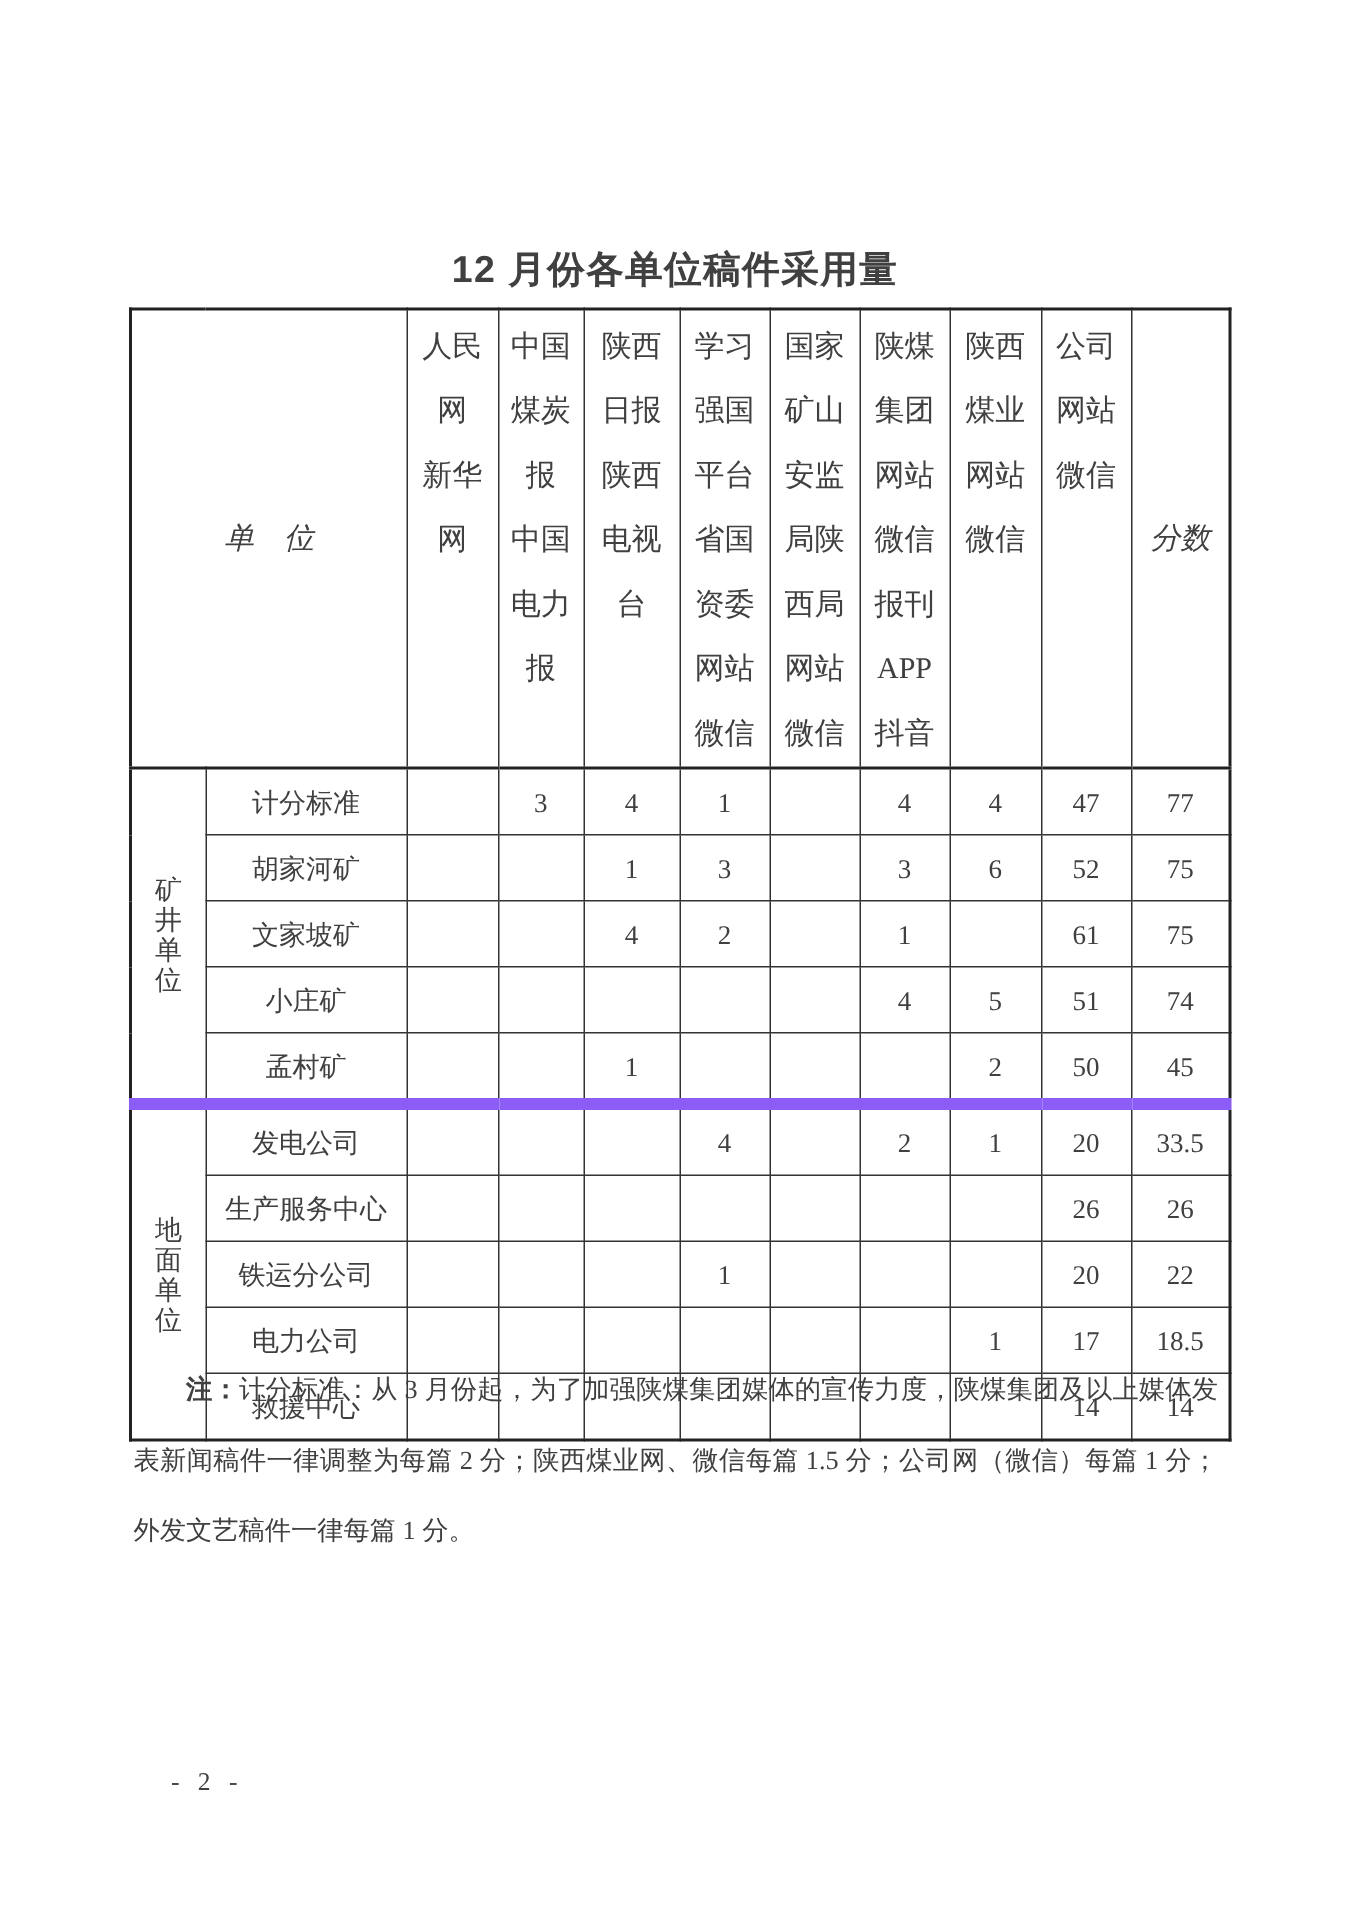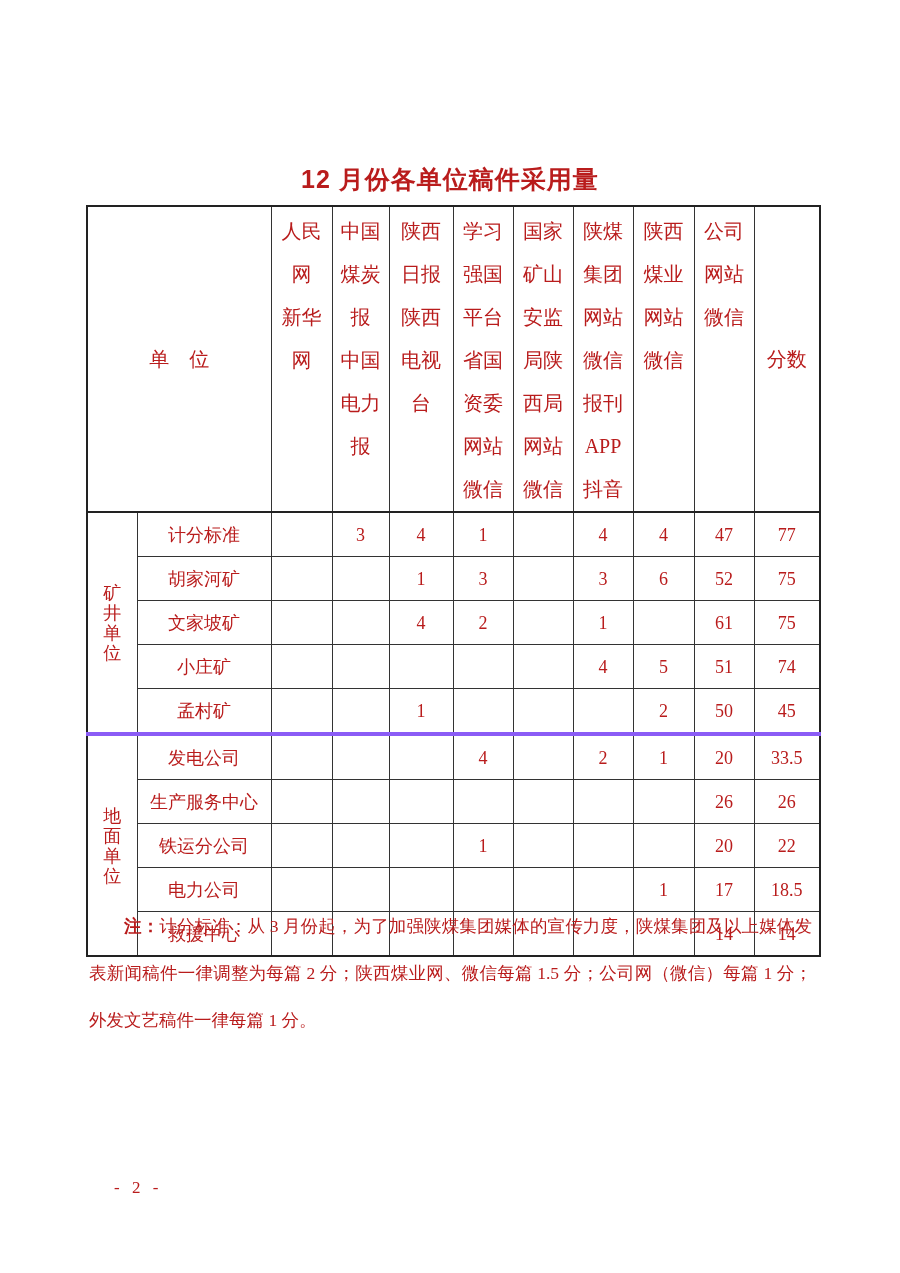--- a/index.html
+++ b/index.html
@@ -6,21 +6,21 @@
     margin: 0;
     padding: 0;
     background: #ffffff;
   }
   .page {
     position: relative;
     width: 900px;
     height: 1273px;
     background: #ffffff;
     font-family: "Liberation Serif", "DejaVu Serif", serif;
-    color: #b91c1c;
+    color: #404040;
     overflow: hidden;
   }
   .doc-title {
     position: absolute;
     top: 163px;
     left: 0;
     width: 900px;
     text-align: center;
     font-family: "Liberation Sans", "DejaVu Sans", sans-serif;
     font-weight: bold;
@@ -51,36 +51,37 @@
     line-height: 43px;
     white-space: pre-line;
     border-bottom: 2px solid #222222;
     padding-top: 3px;
   }
   table.report thead th.mid {
     vertical-align: middle;
     padding-top: 0;
     line-height: 22px;
     white-space: normal;
+    font-style: italic;
   }
   
   table.report tbody td {
     height: 43px;
     font-size: 18px;
     line-height: 20px;
     vertical-align: middle;
   }
   td.group-cell {
     font-size: 17px;
     line-height: 42px;
     white-space: pre-line;
     vertical-align: middle;
   }
   tr.section-start td {
-    border-top: 4px solid #8b5cf6;
+    border-top: 8px solid #8b5cf6;
     text-align: center;
   }
   .note {
     position: absolute;
     left: 89px;
     top: 903px;
     width: 723px;
     font-size: 17.5px;
     line-height: 47px;
     text-align: justify;

